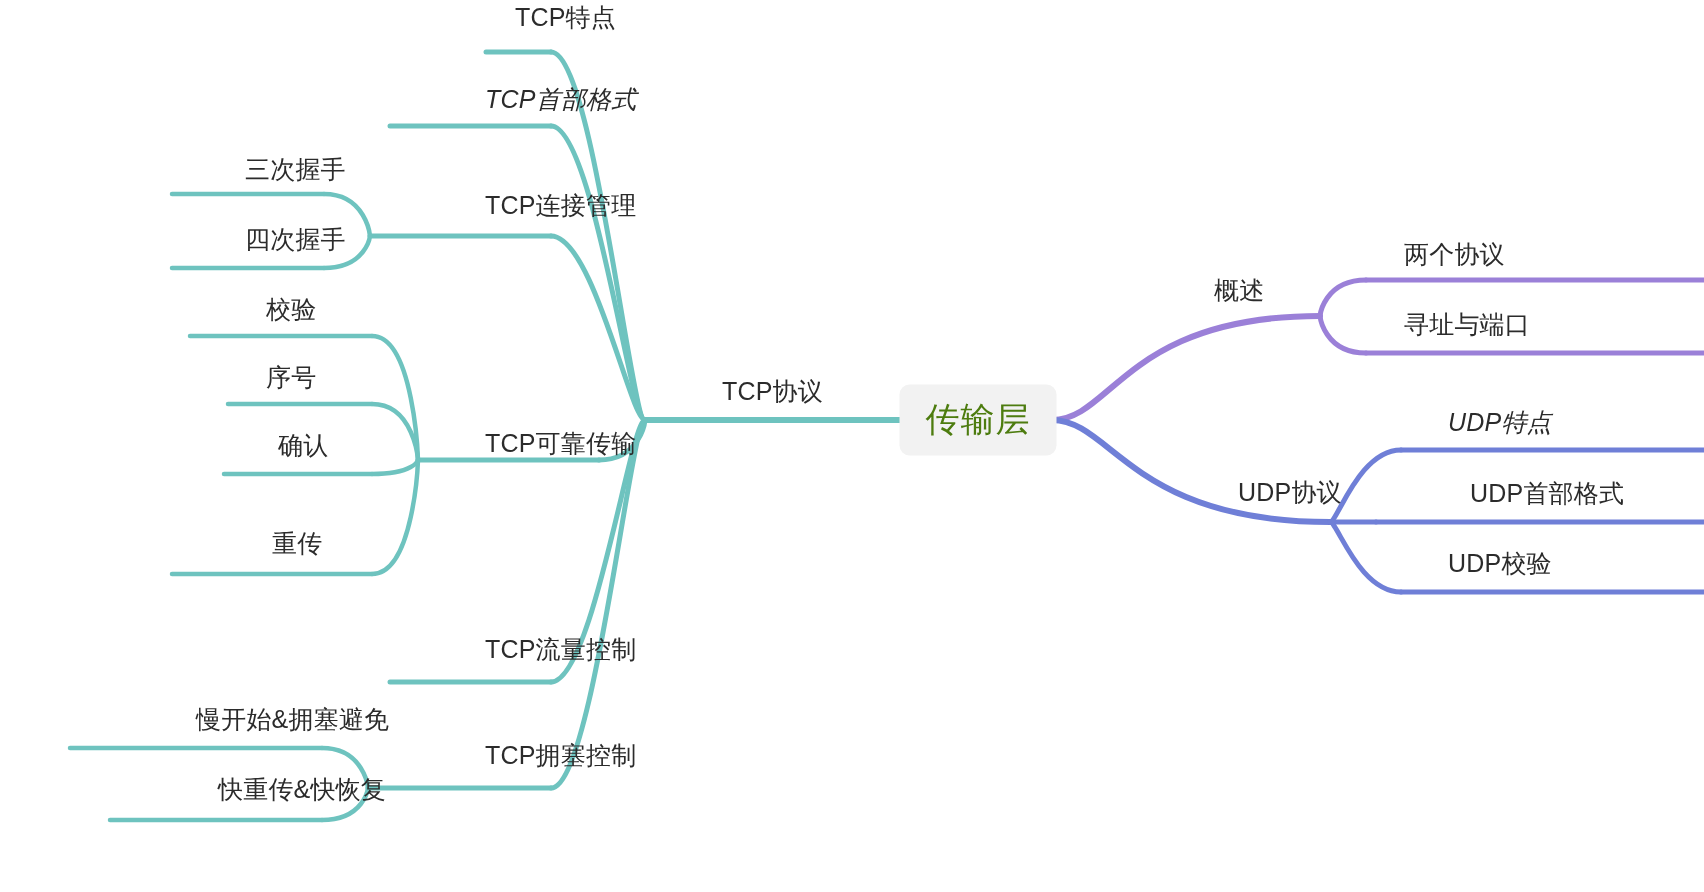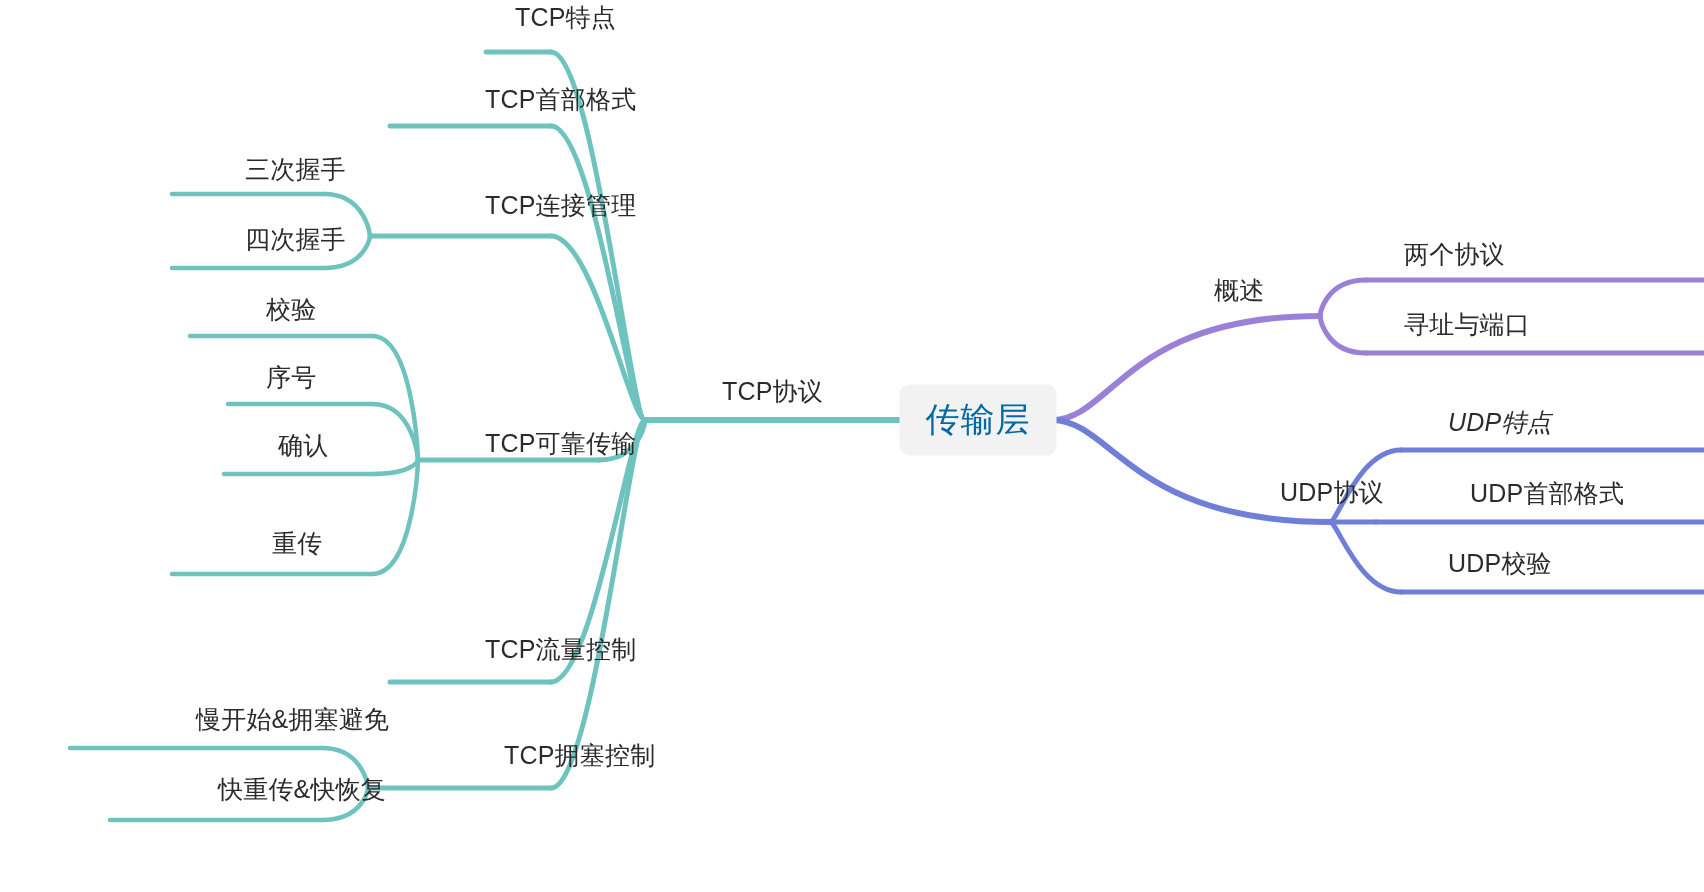--- a/index.html
+++ b/index.html
@@ -34,21 +34,21 @@
     line-height: 1;
     letter-spacing: 0.2px;
   }
   .node-label.anchor-left  { transform: translate(0, -100%); }
   .root-node {
     position: absolute;
     background: #f2f2f2;
     border-radius: 10px;
     padding: 16px 26px;
     font-size: 34px;
-    color: #0369a1;
+    color: #4d7c0f;
     line-height: 1.15;
     white-space: nowrap;
     transform: translate(-50%, -50%);
     letter-spacing: 1px;
   }
 </style>
 </head>
 <body>
 
 <div id="mindmap">
@@ -91,35 +91,35 @@
       <path d="M 1401 450 L 1704 450" fill="none" stroke="#6f7fd7" stroke-width="5" stroke-linecap="round" stroke-linejoin="round"></path>
       <path d="M 1401 450 C 1359 450, 1337.5 522, 1330 522" fill="none" stroke="#6f7fd7" stroke-width="5" stroke-linecap="round" stroke-linejoin="round"></path>
       <path d="M 1376 522 L 1704 522" fill="none" stroke="#6f7fd7" stroke-width="5" stroke-linecap="round" stroke-linejoin="round"></path>
       <path d="M 1376 522 C 1334 522, 1330 522, 1330 522" fill="none" stroke="#6f7fd7" stroke-width="5" stroke-linecap="round" stroke-linejoin="round"></path>
       <path d="M 1401 592 L 1704 592" fill="none" stroke="#6f7fd7" stroke-width="5" stroke-linecap="round" stroke-linejoin="round"></path>
       <path d="M 1401 592 C 1359 592, 1337.5 522, 1330 522" fill="none" stroke="#6f7fd7" stroke-width="5" stroke-linecap="round" stroke-linejoin="round"></path>
     </svg>
   <div id="labels">
       <div class="node-label anchor-left" style="left: 722px; top: 404px;">TCP协议</div>
       <div class="node-label anchor-left" style="left: 515px; top: 30px;">TCP特点</div>
-      <div class="node-label anchor-left" style="left: 485px; top: 112px;">TCP首部格式</div>
+      <div class="node-label anchor-left" style="left: 485px; top: 112px; font-style: italic;">TCP首部格式</div>
       <div class="node-label anchor-left" style="left: 485px; top: 218px;">TCP连接管理</div>
       <div class="node-label anchor-left" style="left: 245px; top: 182px;">三次握手</div>
       <div class="node-label anchor-left" style="left: 245px; top: 252px;">四次握手</div>
       <div class="node-label anchor-left" style="left: 485px; top: 440px; margin-top: 16px;">TCP可靠传输</div>
       <div class="node-label anchor-left" style="left: 266px; top: 322px;">校验</div>
       <div class="node-label anchor-left" style="left: 266px; top: 390px;">序号</div>
       <div class="node-label anchor-left" style="left: 266px; top: 458px; margin-left: 12px;">确认</div>
       <div class="node-label anchor-left" style="left: 272px; top: 558px; font-family: Liberation Mono, monospace;">重传</div>
       <div class="node-label anchor-left" style="left: 485px; top: 662px;">TCP流量控制</div>
-      <div class="node-label anchor-left" style="left: 504px; top: 768px;">TCP拥塞控制</div>
+      <div class="node-label anchor-left" style="left: 485px; top: 768px;">TCP拥塞控制</div>
       <div class="node-label anchor-left" style="left: 196px; top: 732px;">慢开始&amp;拥塞避免</div>
       <div class="node-label anchor-left" style="left: 218px; top: 802px;">快重传&amp;快恢复</div>
       <div class="node-label anchor-left" style="left: 1214px; top: 303px;">概述</div>
       <div class="node-label anchor-left" style="left: 1404px; top: 267px;">两个协议</div>
       <div class="node-label anchor-left" style="left: 1404px; top: 337px;">寻址与端口</div>
-      <div class="node-label anchor-left" style="left: 1238px; top: 505px; margin-left: 42px;">UDP协议</div>
+      <div class="node-label anchor-left" style="left: 1238px; top: 505px;">UDP协议</div>
       <div class="node-label anchor-left" style="left: 1448px; top: 435px; font-style: italic;">UDP特点</div>
       <div class="node-label anchor-left" style="left: 1470px; top: 506px;">UDP首部格式</div>
       <div class="node-label anchor-left" style="left: 1448px; top: 576px;">UDP校验</div>
     </div>
   <div class="root-node" style="left: 978px; top: 420px; background: rgb(242, 242, 242);">传输层</div>
 </div>
 
 </body></html>

